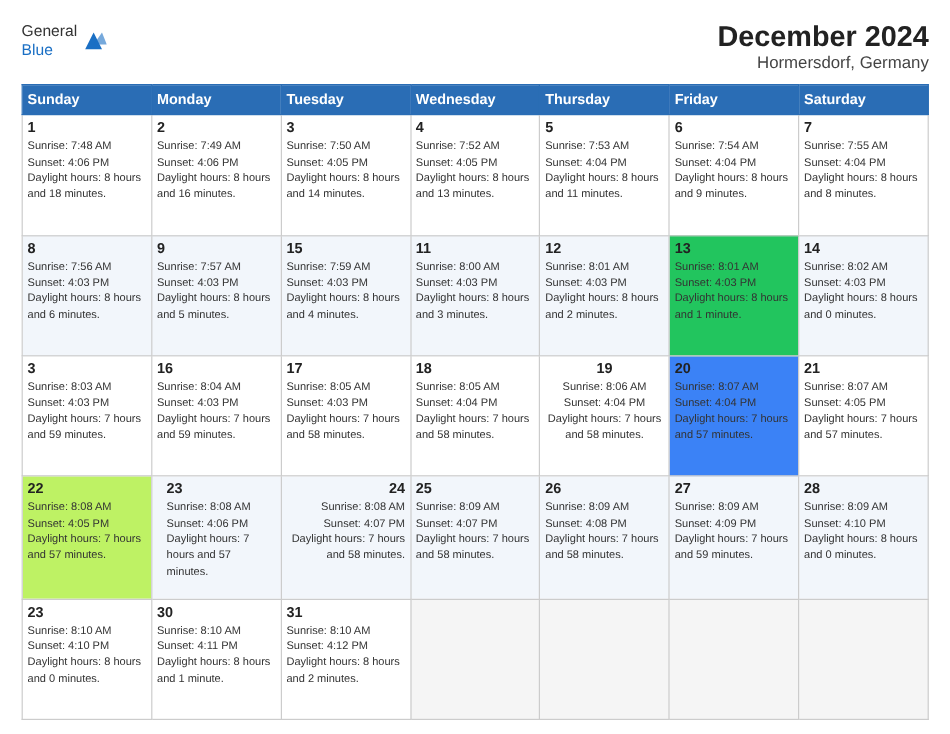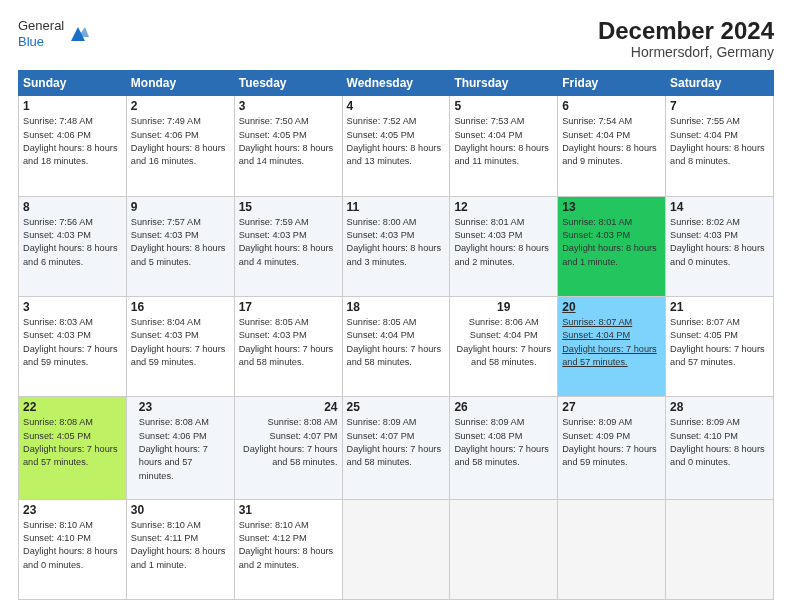--- a/index.html
+++ b/index.html
@@ -209,21 +209,21 @@
             <div class="day-info">Sunrise: 8:05 AM<br>Sunset: 4:03 PM<br>Daylight hours: 7 hours and 58 minutes.</div>
           </td>
           <td style="background: rgb(255, 255, 255);">
             <span class="day-num">18</span>
             <div class="day-info">Sunrise: 8:05 AM<br>Sunset: 4:04 PM<br>Daylight hours: 7 hours and 58 minutes.</div>
           </td>
           <td style="background: rgb(255, 255, 255); text-align: center;">
             <span class="day-num">19</span>
             <div class="day-info">Sunrise: 8:06 AM<br>Sunset: 4:04 PM<br>Daylight hours: 7 hours and 58 minutes.</div>
           </td>
-          <td style="background: #7dd3fc; text-decoration: underline;">
+          <td style="background: #3b82f6;">
             <span class="day-num">20</span>
             <div class="day-info">Sunrise: 8:07 AM<br>Sunset: 4:04 PM<br>Daylight hours: 7 hours and 57 minutes.</div>
           </td>
           <td style="background: rgb(255, 255, 255);">
             <span class="day-num">21</span>
             <div class="day-info">Sunrise: 8:07 AM<br>Sunset: 4:05 PM<br>Daylight hours: 7 hours and 57 minutes.</div>
           </td>
         </tr>
         <tr>
           <td style="background: #bef264;">

